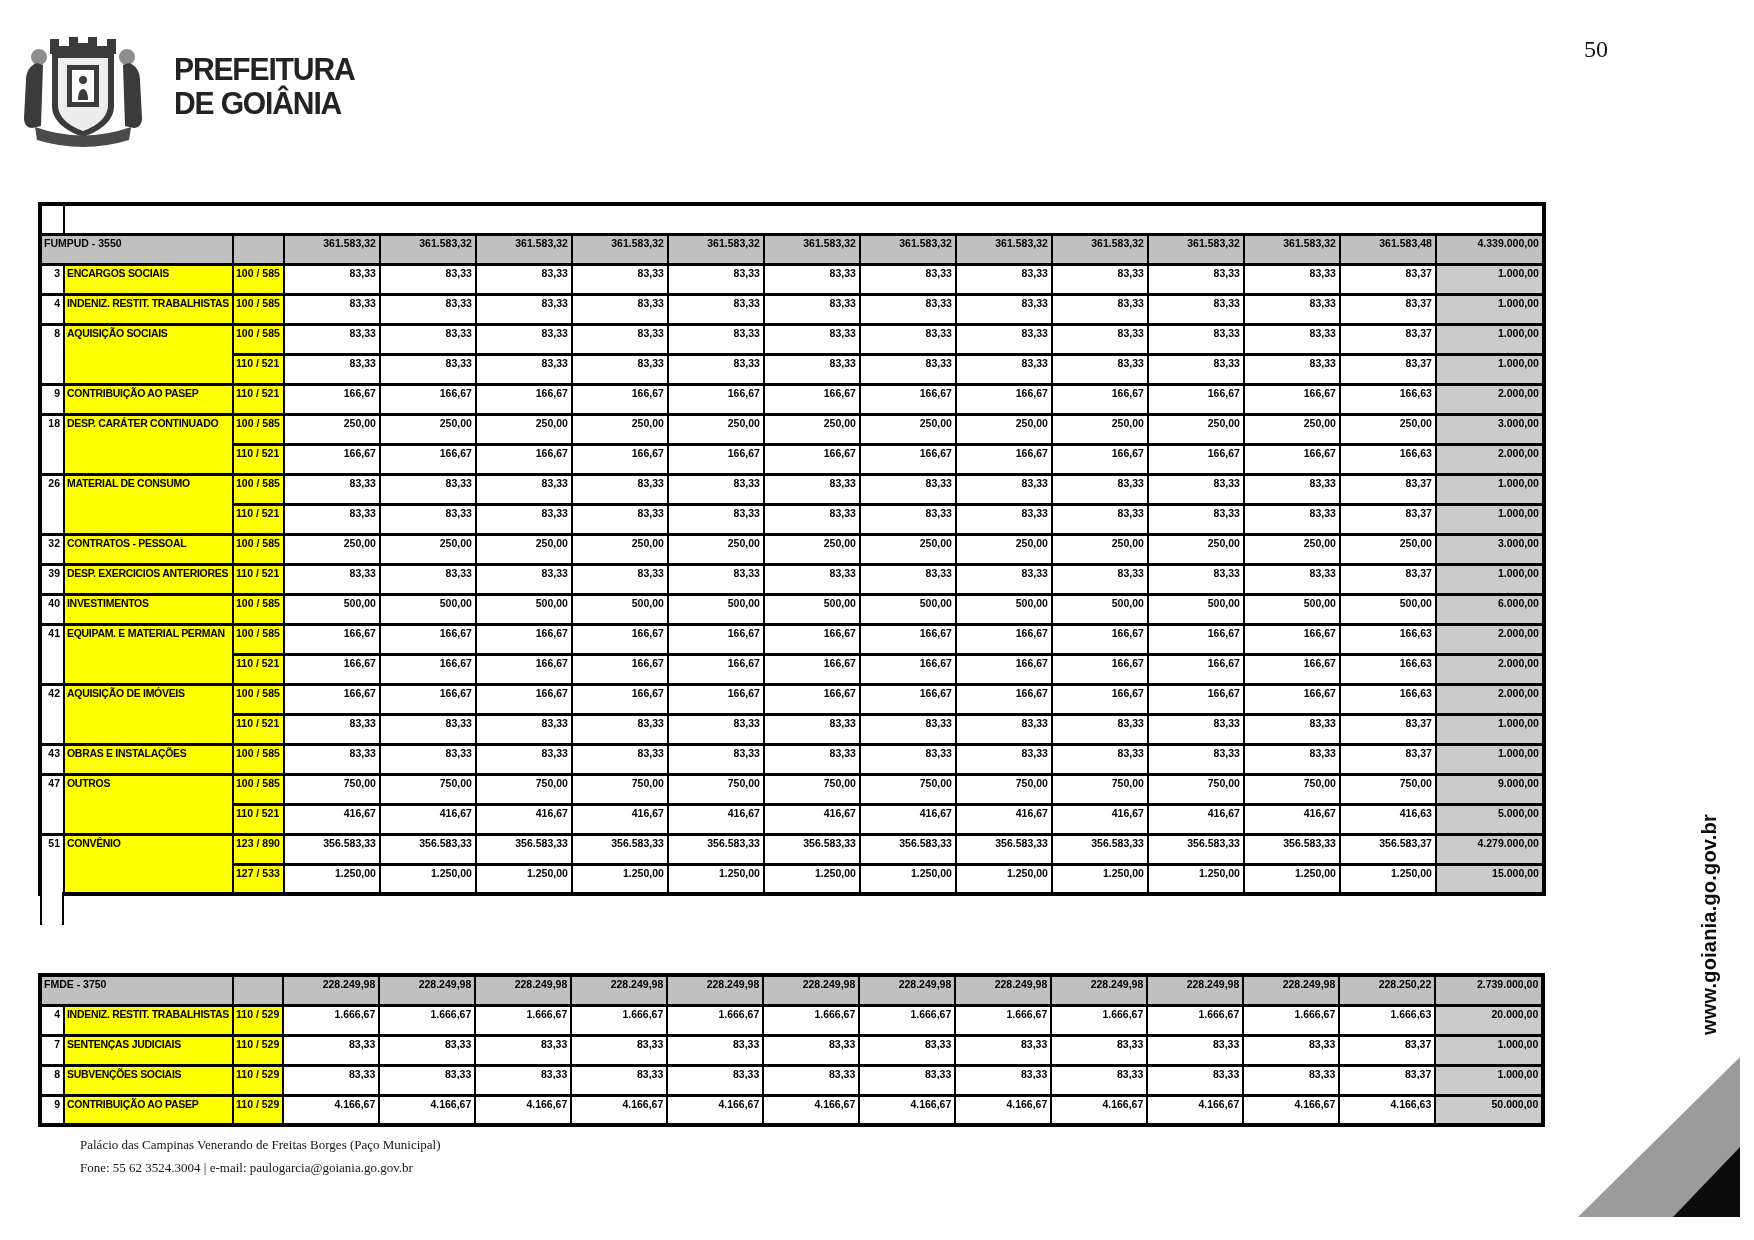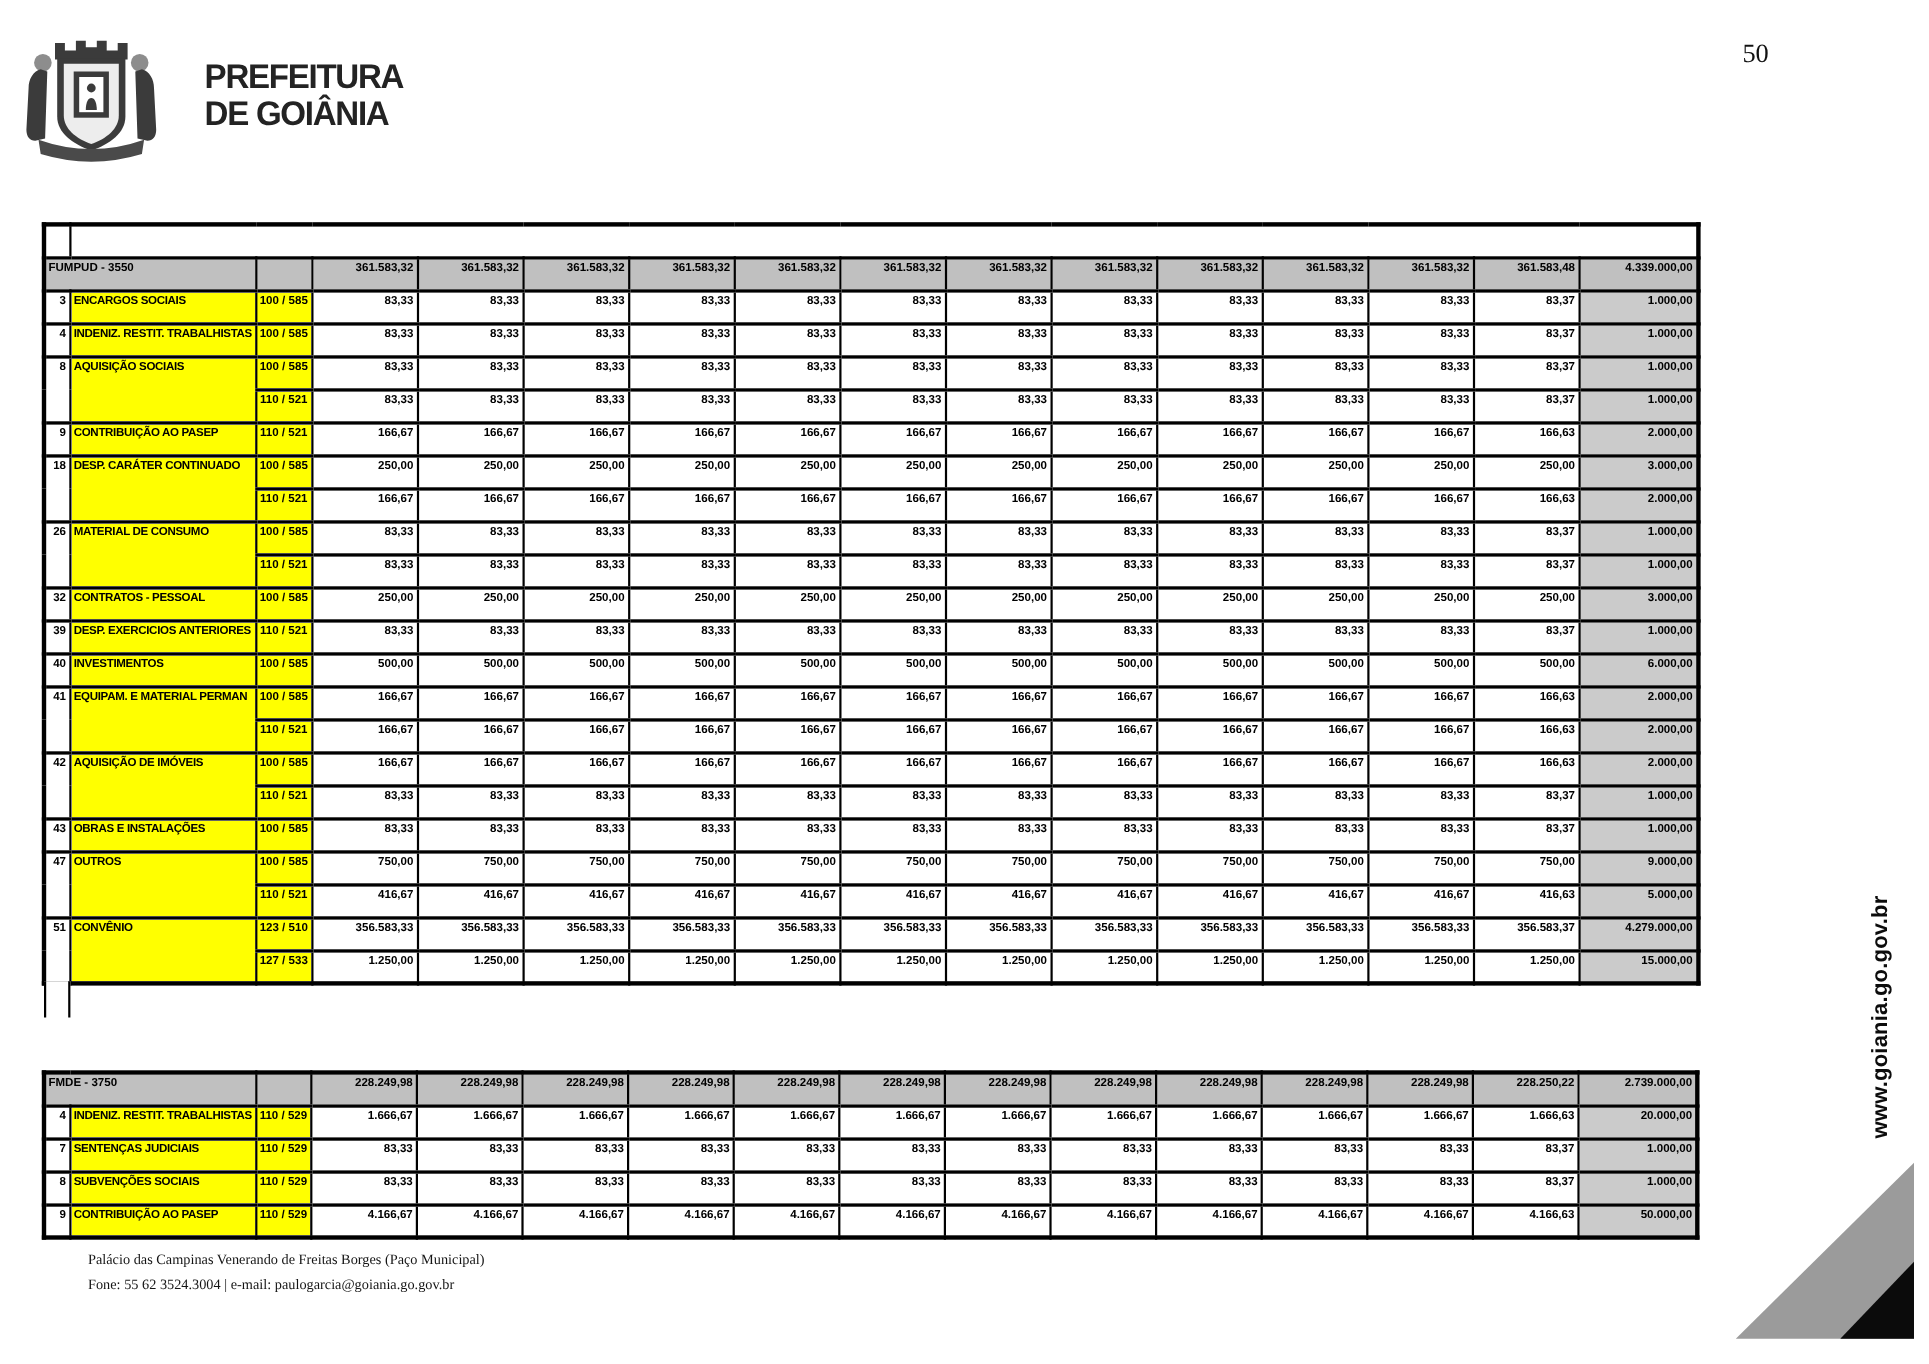--- a/index.html
+++ b/index.html
@@ -1,39 +1,39 @@
 <!DOCTYPE html>
 <html style="--yel: #FFFF00; --hdr: #C0C0C0; --tot: #CBCBCB;"><head>
 <meta charset="utf-8">
 <style>
   html,body{margin:0;padding:0;}
   body{width:1754px;height:1240px;background:#ffffff;position:relative;overflow:hidden;
        font-family:"Liberation Sans",sans-serif;}
   
-  .brand{position:absolute;left:8px;top:24px;display:flex;align-items:center;gap:28px;}
+  .brand{position:absolute;left:8px;top:24px;display:flex;align-items:center;gap:16px;}
   .brand-title{font-weight:900;font-size:31px;line-height:34px;letter-spacing:-1.2px;
        color:#232323;transform:scaleX(.97);transform-origin:left center;white-space:nowrap;}
   .pagenum{position:absolute;left:1584px;top:36px;font-family:"Liberation Serif",serif;
        font-size:24px;color:#111;}
   
   .budget{position:absolute;left:38px;border-collapse:collapse;table-layout:fixed;
        border:4px solid #000;background:#fff;}
   #t0{top:202px;} #t1{top:973px;}
   .budget tr{height:30px;}
   .budget td{border:2px solid #000;border-top-width:3px;border-bottom-width:3px;
        vertical-align:top;padding:1px 3px 0 2px;font-weight:bold;font-size:10.5px;
        line-height:12px;overflow:hidden;white-space:nowrap;color:#000;}
   .r-spacer td{border-top:none;background:#fff;}
   .h-label{background:var(--hdr,#c0c0c0);text-align:left;font-size:11px;padding-left:4px;}
   .h-code{background:var(--hdr,#c0c0c0);}
   .h-val,.h-total{background:var(--hdr,#c0c0c0);text-align:right;}
   .c-num{font-weight:normal;font-size:10px;text-align:right;padding-right:3px;}
   .c-name{background:var(--yel,#ffff00);text-align:left;font-size:10px;letter-spacing:-.3px;
        white-space:normal;line-height:11px;padding-left:3px;}
-  .c-code{background:var(--yel,#ffff00);font-size:10px;text-align:center;}
+  .c-code{background:var(--yel,#ffff00);font-size:10px;text-align:left;}
   .c-val{text-align:right;}
   .c-total{background:var(--tot,#cbcbcb);text-align:right;}
   .gapcell{position:absolute;left:40px;top:892px;width:24px;height:33px;box-sizing:border-box;
        border-left:2px solid #000;border-right:2px solid #000;background:#fff;}
   
   .footer{position:absolute;left:80px;top:1134px;font-family:"Liberation Serif",serif;
        font-size:13px;line-height:22.5px;color:#141414;}
   
   .site{position:absolute;left:1698px;top:820px;height:215px;writing-mode:vertical-rl;
        transform:rotate(180deg);font-weight:bold;font-size:20px;letter-spacing:.2px;color:#0c0c0c;
@@ -435,21 +435,21 @@
         <td class="c-val">416,67</td>
         <td class="c-val">416,67</td>
         <td class="c-val">416,67</td>
         <td class="c-val">416,67</td>
         <td class="c-val">416,63</td>
         <td class="c-total">5.000,00</td>
       </tr>
       <tr>
         <td class="c-num" rowspan="2">51</td>
         <td class="c-name" rowspan="2">CONVÊNIO</td>
-        <td class="c-code">123 / 510</td>
+        <td class="c-code">123 / 890</td>
         <td class="c-val">356.583,33</td>
         <td class="c-val">356.583,33</td>
         <td class="c-val">356.583,33</td>
         <td class="c-val">356.583,33</td>
         <td class="c-val">356.583,33</td>
         <td class="c-val">356.583,33</td>
         <td class="c-val">356.583,33</td>
         <td class="c-val">356.583,33</td>
         <td class="c-val">356.583,33</td>
         <td class="c-val">356.583,33</td>

